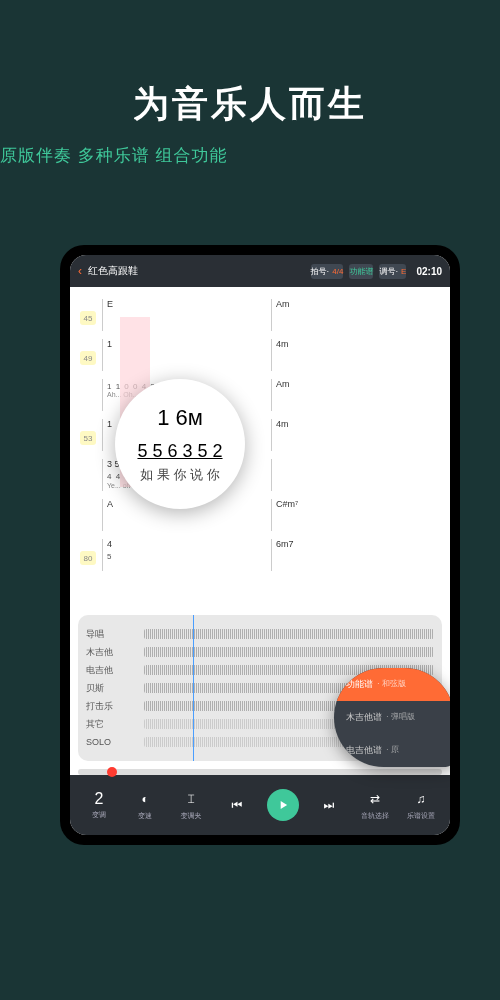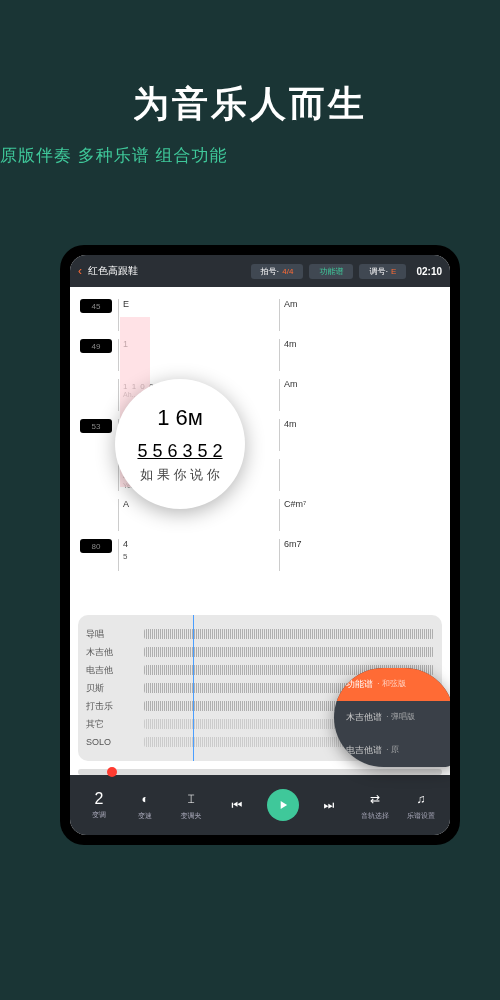--- a/index.html
+++ b/index.html
@@ -53,21 +53,21 @@
     padding: 0 8px;
     gap: 6px;
     color: #fff;
     font-size: 10px;
   }
   .back-chevron { color: #ff6b35; font-size: 12px; }
   .song-title { flex: 1; font-size: 10px; }
   .badge {
     background: #404852;
     border-radius: 3px;
-    padding: 2px 10px;
+    padding: 2px 0;
     font-size: 8px;
     display: flex;
     gap: 3px;
     align-items: center;
   }
   .badge .accent { color: #ff6b35; }
   .badge.green .accent { color: #3fc89a; }
   .time { font-size: 10px; margin-left: 4px; font-weight: bold; }
   .score-area {
     flex: 1;
@@ -86,31 +86,32 @@
     opacity: 0.7;
   }
   .chord-row {
     display: flex;
     align-items: flex-start;
     margin-bottom: 8px;
     font-size: 9px;
     color: #333;
   }
   .measure-num {
-    width: 32px;
+    width: 16px;
     height: 14px;
-    background: #000000;
+    background: #fef9c3;
     border-radius: 3px;
     display: flex;
     align-items: center;
     justify-content: center;
     font-size: 8px;
     color: #888;
     margin-right: 6px;
     flex-shrink: 0;
+    margin-top: 12px;
   }
   .chord-cells {
     flex: 1;
     display: flex;
   }
   .chord-cell {
     flex: 1;
     border-left: 1px solid #ccc;
     padding-left: 4px;
     min-height: 32px;

